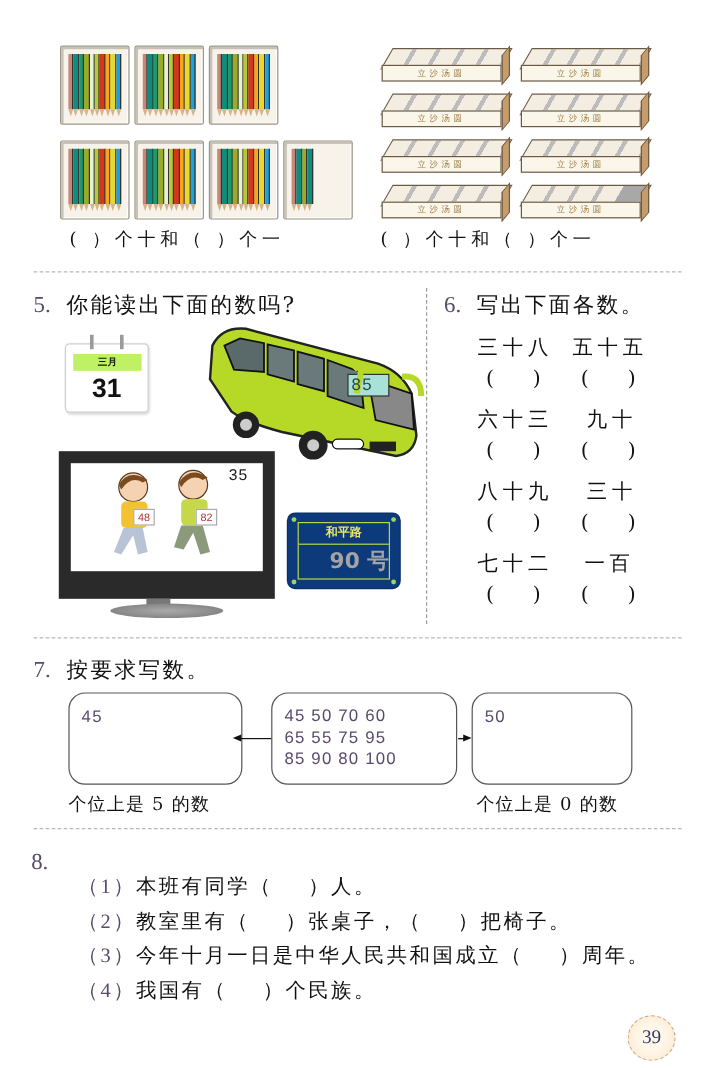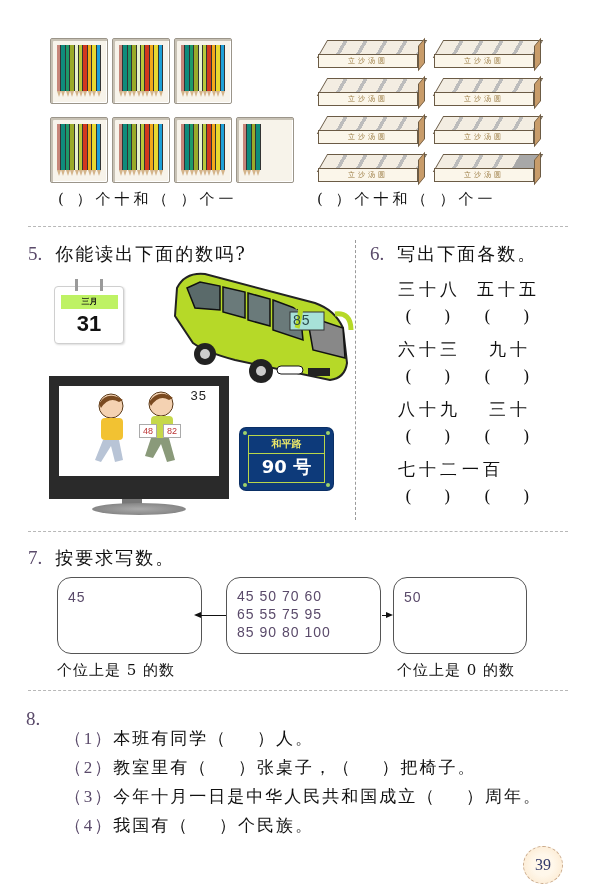--- a/index.html
+++ b/index.html
@@ -48,22 +48,22 @@
   .tv-base { position: absolute; left: 92px; top: 503px; width: 94px; height: 12px; background: radial-gradient(ellipse at center, #aaa 0%, #777 100%); border-radius: 50%; }
   .bib { position: absolute; width: 18px; height: 14px; background: #fff; border: 1px solid #aaa;
           font-family: "Liberation Sans", sans-serif; font-size: 9px; color: #b33; text-align: center; line-height: 12px; }
 
   .plate { position: absolute; left: 240px; top: 428px; width: 93px; height: 62px; background: #0d3a7a;
           border-radius: 6px; box-shadow: 0 0 0 1px #0a2f65; }
   .plate-inner { position: absolute; left: 8px; top: 7px; width: 77px; height: 48px; border: 1.5px solid #b8d64a; }
   .plate-mid { position: absolute; left: 0; top: 17px; width: 100%; border-top: 1.5px solid #b8d64a; }
   .plate-road { position: absolute; left: 0; top: 1px; width: 100%; text-align: center; font-family: "DejaVu Sans", sans-serif;
           font-size: 10px; font-weight: bold; color: #e9e66a; }
-  .plate-num { position: absolute; left: 0; top: 19px; width: 100%; text-align: center; font-family: "DejaVu Sans", sans-serif;
-          font-size: 18px; font-weight: bold; color: #ffffff; }
+  .plate-num { position: absolute; left: 0; top: 19px; width: 100%; text-align: right; font-family: "DejaVu Sans", sans-serif;
+          font-size: 18px; font-weight: bold; color: #a3a3a3; }
   .screw { position: absolute; width: 4px; height: 4px; background: #9fd16a; border-radius: 50%; }
 
   
   .q6-word { position: absolute; font-size: 17px; letter-spacing: 4px; color: #111; }
   .q6-paren { position: absolute; font-size: 17px; color: #111; white-space: pre; }
 
   
   .rbox { position: absolute; border: 1px solid #555; border-radius: 14px; background: #fff; }
   .rbox-text { font-family: "Liberation Sans", sans-serif; font-size: 14px; color: #5a4a6a; letter-spacing: 1px; line-height: 18px; }
   .arrow { position: absolute; height: 0; border-top: 1px solid #111; }
@@ -267,21 +267,21 @@
     <svg class="abs" style="left:30px;top:4px;" width="110" height="86" viewBox="0 0 110 86">
       <circle cx="22" cy="16" r="12" fill="#f4d2b2" stroke="#5a3a1a"></circle>
       <path d="M10 14 Q18 0 34 10 L30 12 Q20 6 12 18 Z" fill="#7a4a20"></path>
       <rect x="12" y="28" width="22" height="22" rx="4" fill="#f2c232"></rect>
       <path d="M14 50 L6 70 L12 72 L22 56 L26 72 L34 70 L30 50 Z" fill="#b8c4d6"></path>
       <circle cx="72" cy="14" r="12" fill="#f4d2b2" stroke="#5a3a1a"></circle>
       <path d="M60 12 Q70 -2 84 8 L80 10 Q70 4 62 16 Z" fill="#7a4a20"></path>
       <rect x="62" y="26" width="22" height="22" rx="4" fill="#c6d84a"></rect>
       <path d="M62 48 L56 66 L64 68 L72 54 L78 72 L86 70 L80 48 Z" fill="#8a9a7a"></path>
     </svg>
-    <div class="bib" style="left:52px;top:38px;margin-left:28px;">48</div>
+    <div class="bib" style="left:52px;top:38px;">48</div>
     <div class="bib" style="left:104px;top:38px;">82</div>
   </div>
 </div>
 <div class="tv-neck"></div>
 <div class="tv-base"></div>
 
 <div class="plate">
   <div class="screw" style="left:3px;top:3px;"></div>
   <div class="screw" style="right:3px;top:3px;"></div>
   <div class="screw" style="left:3px;bottom:3px;"></div>
@@ -307,21 +307,21 @@
     <div class="q6-word" style="left: 398px; top: 338px;">六十三</div>
     <div class="q6-paren" style="left: 405px; top: 366px;">(      )</div>
     <div class="q6-word" style="left: 489px; top: 338px;">九十</div>
     <div class="q6-paren" style="left: 484px; top: 366px;">(      )</div>
     <div class="q6-word" style="left: 398px; top: 398px;">八十九</div>
     <div class="q6-paren" style="left: 405px; top: 426px;">(      )</div>
     <div class="q6-word" style="left: 489px; top: 398px;">三十</div>
     <div class="q6-paren" style="left: 484px; top: 426px;">(      )</div>
     <div class="q6-word" style="left: 398px; top: 458px;">七十二</div>
     <div class="q6-paren" style="left: 405px; top: 486px;">(      )</div>
-    <div class="q6-word" style="left: 462px; top: 458px;">一百</div>
+    <div class="q6-word" style="left: 487px; top: 458px;">一百</div>
     <div class="q6-paren" style="left: 484px; top: 486px;">(      )</div>
   </div>
 
 <div class="sep" style="left:28px;top:531px;width:540px;"></div>
 
 <div class="abs" style="left:28px;top:546px;">
   <span class="qnum">7.</span>
   <span class="qtitle" style="margin-left:8px;">按要求写数。</span>
 </div>
 

